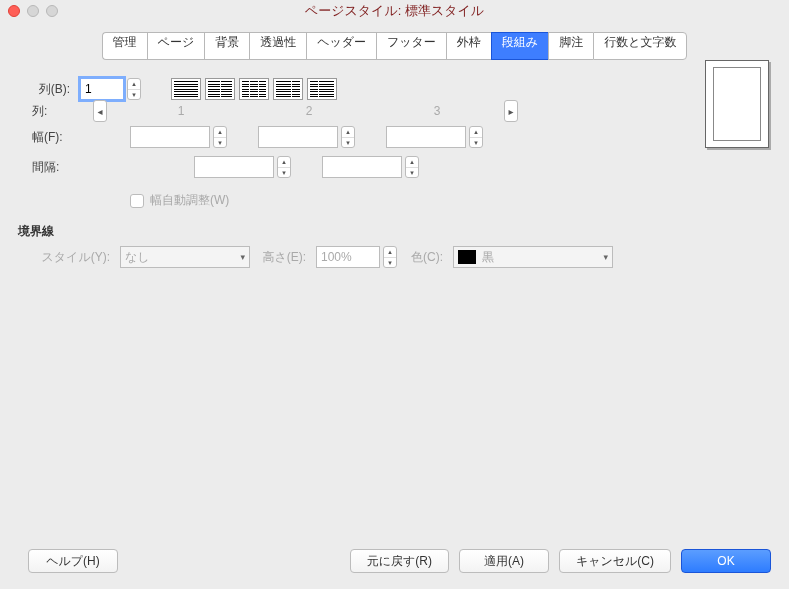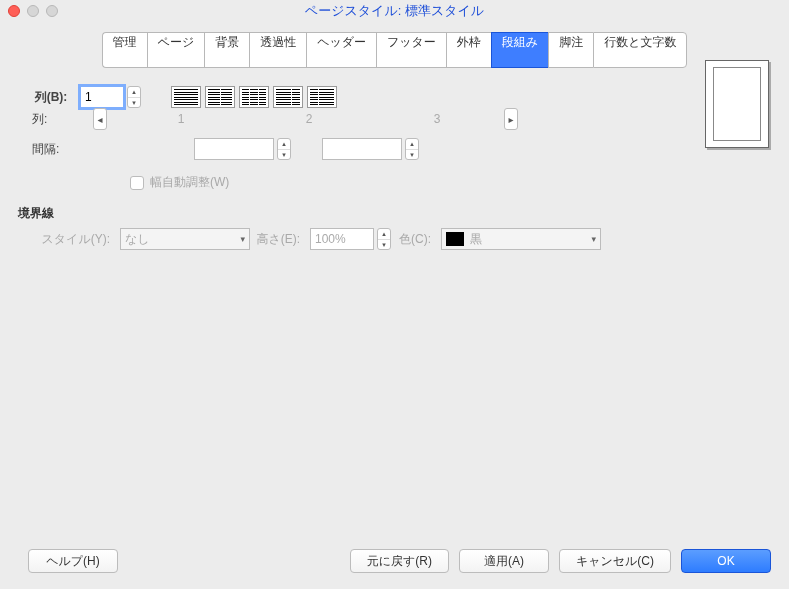--- a/index.html
+++ b/index.html
@@ -15,31 +15,31 @@
   .titlebar {
     height: 22px;
     display: flex;
     align-items: center;
     position: relative;
   }
   .traffic-lights { position: absolute; left: 8px; display: flex; gap: 7px; }
   .tl { width: 12px; height: 12px; border-radius: 50%; }
   .tl.red { background: #ff5f57; border: 0.5px solid #e14138; }
   .tl.gray { background: #d6d6d6; border: 0.5px solid #b8b8b8; }
-  .title { margin: 0 auto; font-size: 13px; color: #1d4ed8; }
+  .title { margin: 0 auto; font-size: 13px; color: #7f1d1d; }
   .tabs {
     margin-top: 10px;
     display: flex;
     justify-content: center;
   }
   .tabbar {
     display: flex;
   }
   .tab {
-    height: 36px;
+    height: 28px;
     line-height: 18px;
     padding: 0 10px;
     background: #fff;
     border: 1px solid #b8b8b8;
     border-right: none;
     font-size: 12px;
     cursor: default;
     white-space: nowrap;
   }
   .tab:last-child { border-right: 1px solid #b8b8b8; border-radius: 0 4px 4px 0; }
@@ -117,21 +117,21 @@
   }
   .spacing-row .shift { width: 64px; }
   .small-input { width: 80px; }
   .arrows {
     width: 14px; height: 22px; display:inline-flex; align-items:center; justify-content:center;
     border:1px solid #bcbcbc; border-radius:3px; background:#fff; margin-left:3px;
     font-size: 10px; color:#555;
   }
   .checkbox { width:14px;height:14px;border:1px solid #bcbcbc;border-radius:3px;background:#fff;display:inline-block;vertical-align:middle;margin-right:6px;}
   .sep-row { display:flex; align-items:center; margin-top:2px;}
-  .sep-row .group { display:flex; align-items:center; margin-right: 0;}
+  .sep-row .group { display:flex; align-items:center; margin-right: 6px;}
   .select {
     background:#fff;border:1px solid #bcbcbc;height:22px;
     display:inline-flex;align-items:center;padding:0 4px;
     position:relative;
   }
   .select .caret { position:absolute;right:4px;font-size:9px;color:#666;}
   .select.disabled { color:#aaa; background:#f4f4f4;}
   .color-swatch { width:18px;height:14px;background:#000;display:inline-block;margin-right:6px;vertical-align:middle;}
   .buttons {
     position:absolute;
@@ -180,21 +180,21 @@
     <div class="tab">フッター</div>
     <div class="tab">外枠</div>
     <div class="tab active">段組み</div>
     <div class="tab">脚注</div>
     <div class="tab">行数と文字数</div>
   </div>
 </div>
 
 <div class="content">
   <div class="row indent" style="margin-top:10px;">
-    <span class="label label-col" style="width:48px;text-align:center;font-weight:bold;">列(B):</span>
+    <span class="label label-col" style="width:48px;text-align:right;">列(B):</span>
     <input class="field focused" style="width: 44px;" value="1">
     <span class="spinner">
         <span>▴</span>
         <span>▾</span>
       </span>
     <span class="preset-row">
       <span class="preset">
           <span class="cols">
             <div></div>
           </span>
@@ -236,20 +236,45 @@
       <span class="label label-col" style="width:58px;text-align:left;">列:</span>
       <span class="arrows">◂</span>
       <div class="colhead" style="margin-left:10px;">
         <span>1</span>
         <span>2</span>
         <span>3</span>
       </div>
       <span class="arrows">▸</span>
     </div>
 
+    <div class="width-row">
+      <span class="label label-col" style="width:80px;text-align:left;">幅(F):</span>
+      <div style="width:18px;"></div>
+      <div class="cell">
+          <input class="field small-input" style="">
+          <span class="spinner">
+            <span>▴</span>
+            <span>▾</span>
+          </span>
+        </div>
+      <div class="cell">
+          <input class="field small-input" style="">
+          <span class="spinner">
+            <span>▴</span>
+            <span>▾</span>
+          </span>
+        </div>
+      <div class="cell">
+          <input class="field small-input" style="">
+          <span class="spinner">
+            <span>▴</span>
+            <span>▾</span>
+          </span>
+        </div>
+    </div>
 
     <div class="spacing-row" style="margin-top:8px;">
       <span class="label label-col" style="width:80px;text-align:left;">間隔:</span>
       <div style="width:18px;"></div>
       <div class="shift"></div>
       <div class="cell">
           <input class="field small-input" style="">
           <span class="spinner">
             <span>▴</span>
             <span>▾</span>

